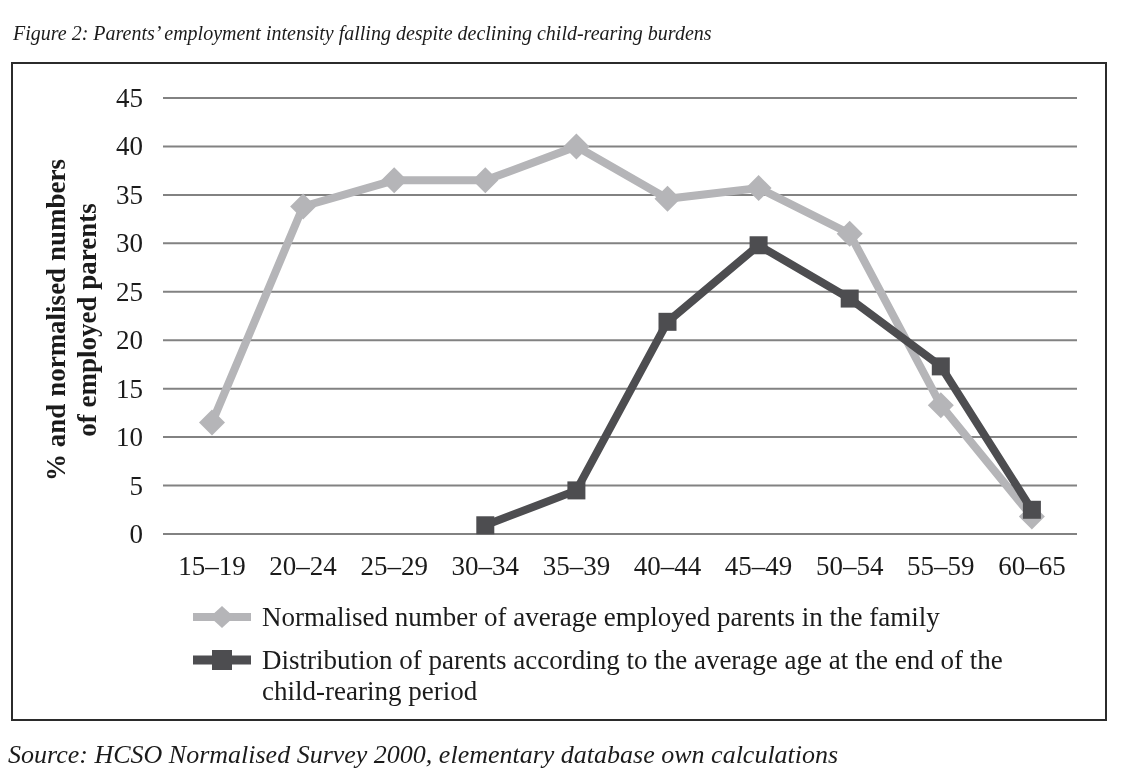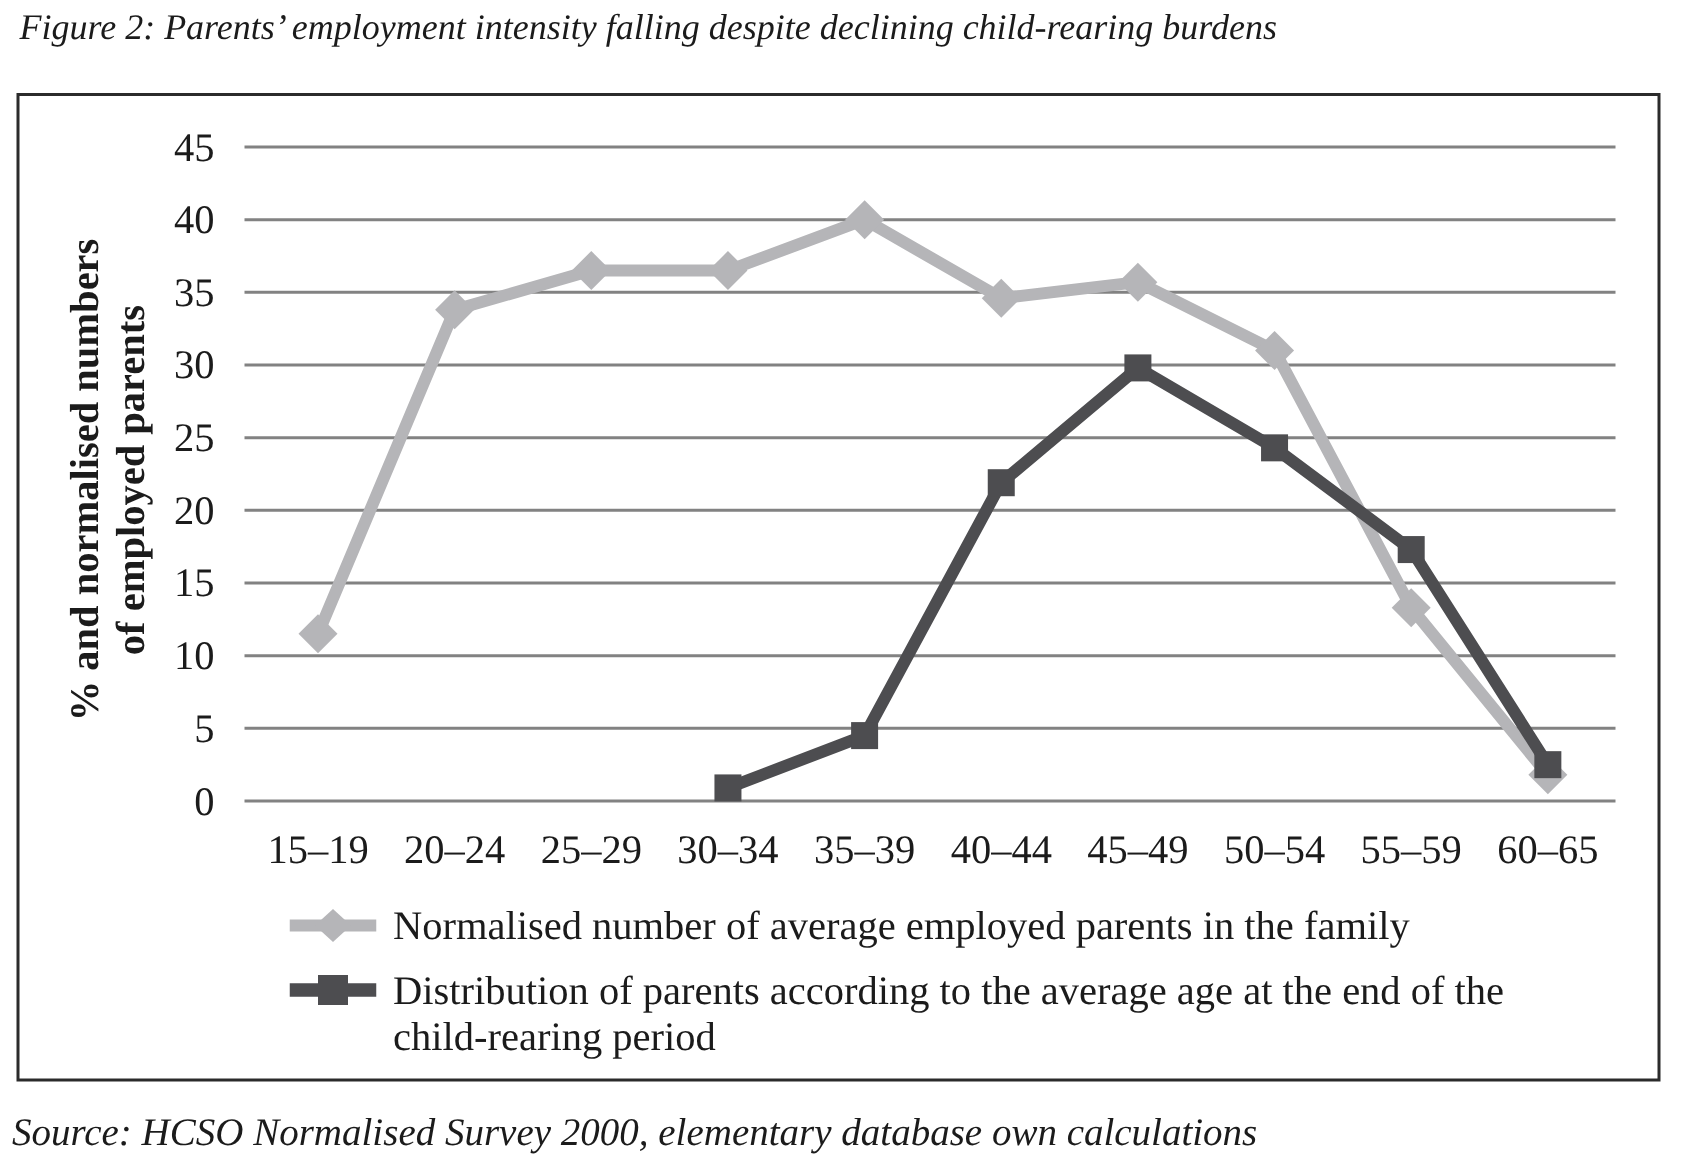--- a/index.html
+++ b/index.html
@@ -1,22 +1,22 @@
 <!DOCTYPE html>
 <html><head>
 <meta charset="utf-8">
 <style>
   html,body { margin:0; padding:0; background:#ffffff; }
   body {
     width:1122px; height:782px; position:relative; overflow:hidden;
     font-family:"Liberation Serif","DejaVu Serif",serif; color:#1b1b1b;
   }
   .fig-title {
-    position:absolute; left:13px; top:6px;
-    font-style:italic; font-size:24px; white-space:nowrap;
+    position:absolute; left:13px; top:22px;
+    font-style:italic; font-size:20px; white-space:nowrap;
   }
   .chart-box {
     position:absolute; left:11px; top:62px;
     width:1092px; height:655px;
     border:2px solid #2b2b2b; background:#ffffff;
   }
   .chart-svg { position:absolute; left:0; top:0; width:1092px; height:655px; }
   .chart-svg text {
     font-family:"Liberation Serif","DejaVu Serif",serif;
     font-size:27px; fill:#1b1b1b;

